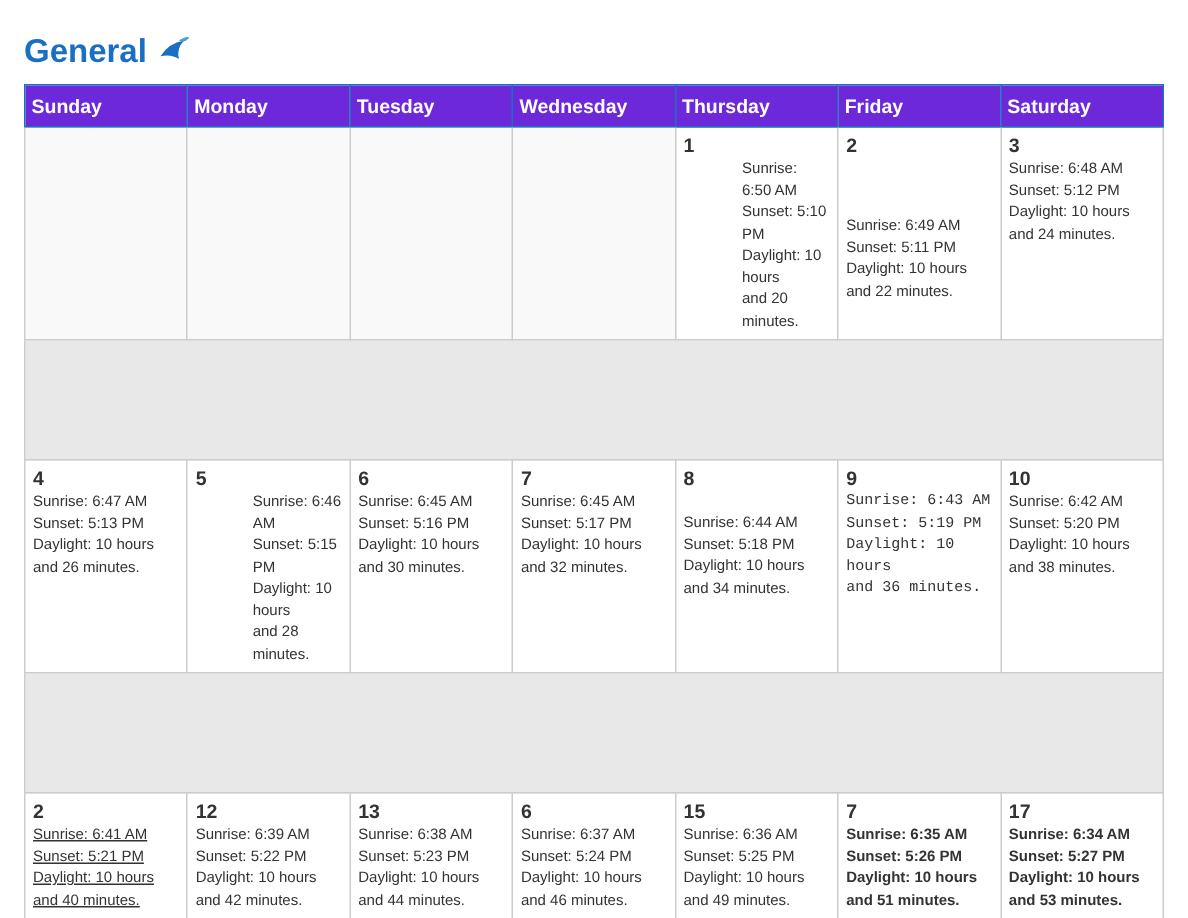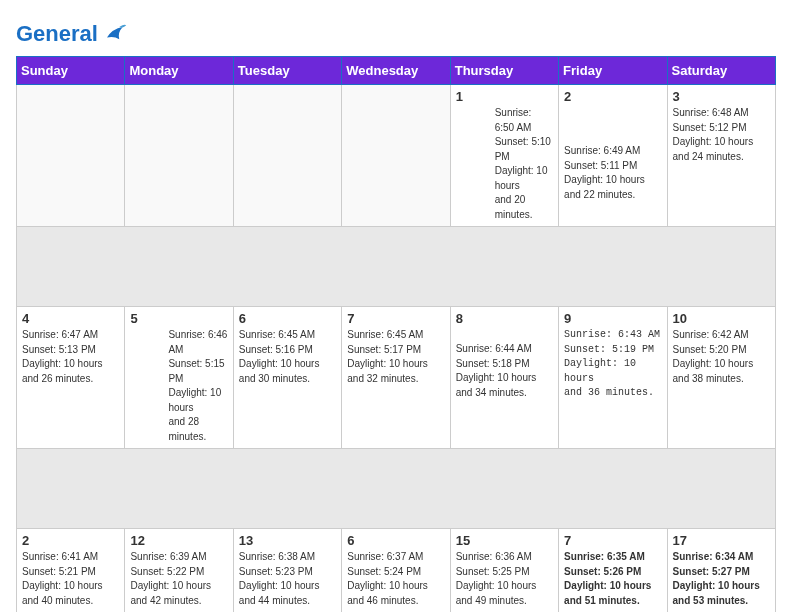--- a/index.html
+++ b/index.html
@@ -207,21 +207,21 @@
 Daylight: 10 hours
 and 38 minutes.</div>
         </td>
       </tr>
       <tr>
         <td colspan="7" class="row-spacer"></td>
       </tr>
       <tr>
         <td>
           <span class="day-number">2</span>
-          <div class="day-info" style="white-space: pre-line;">Sunrise: 6:41 AM
+          <div class="day-info" style="white-space: pre-line; text-decoration: underline;">Sunrise: 6:41 AM
 Sunset: 5:21 PM
 Daylight: 10 hours
 and 40 minutes.</div>
         </td>
         <td>
           <span class="day-number">12</span>
           <div class="day-info" style="white-space: pre-line;">Sunrise: 6:39 AM
 Sunset: 5:22 PM
 Daylight: 10 hours
 and 42 minutes.</div>

